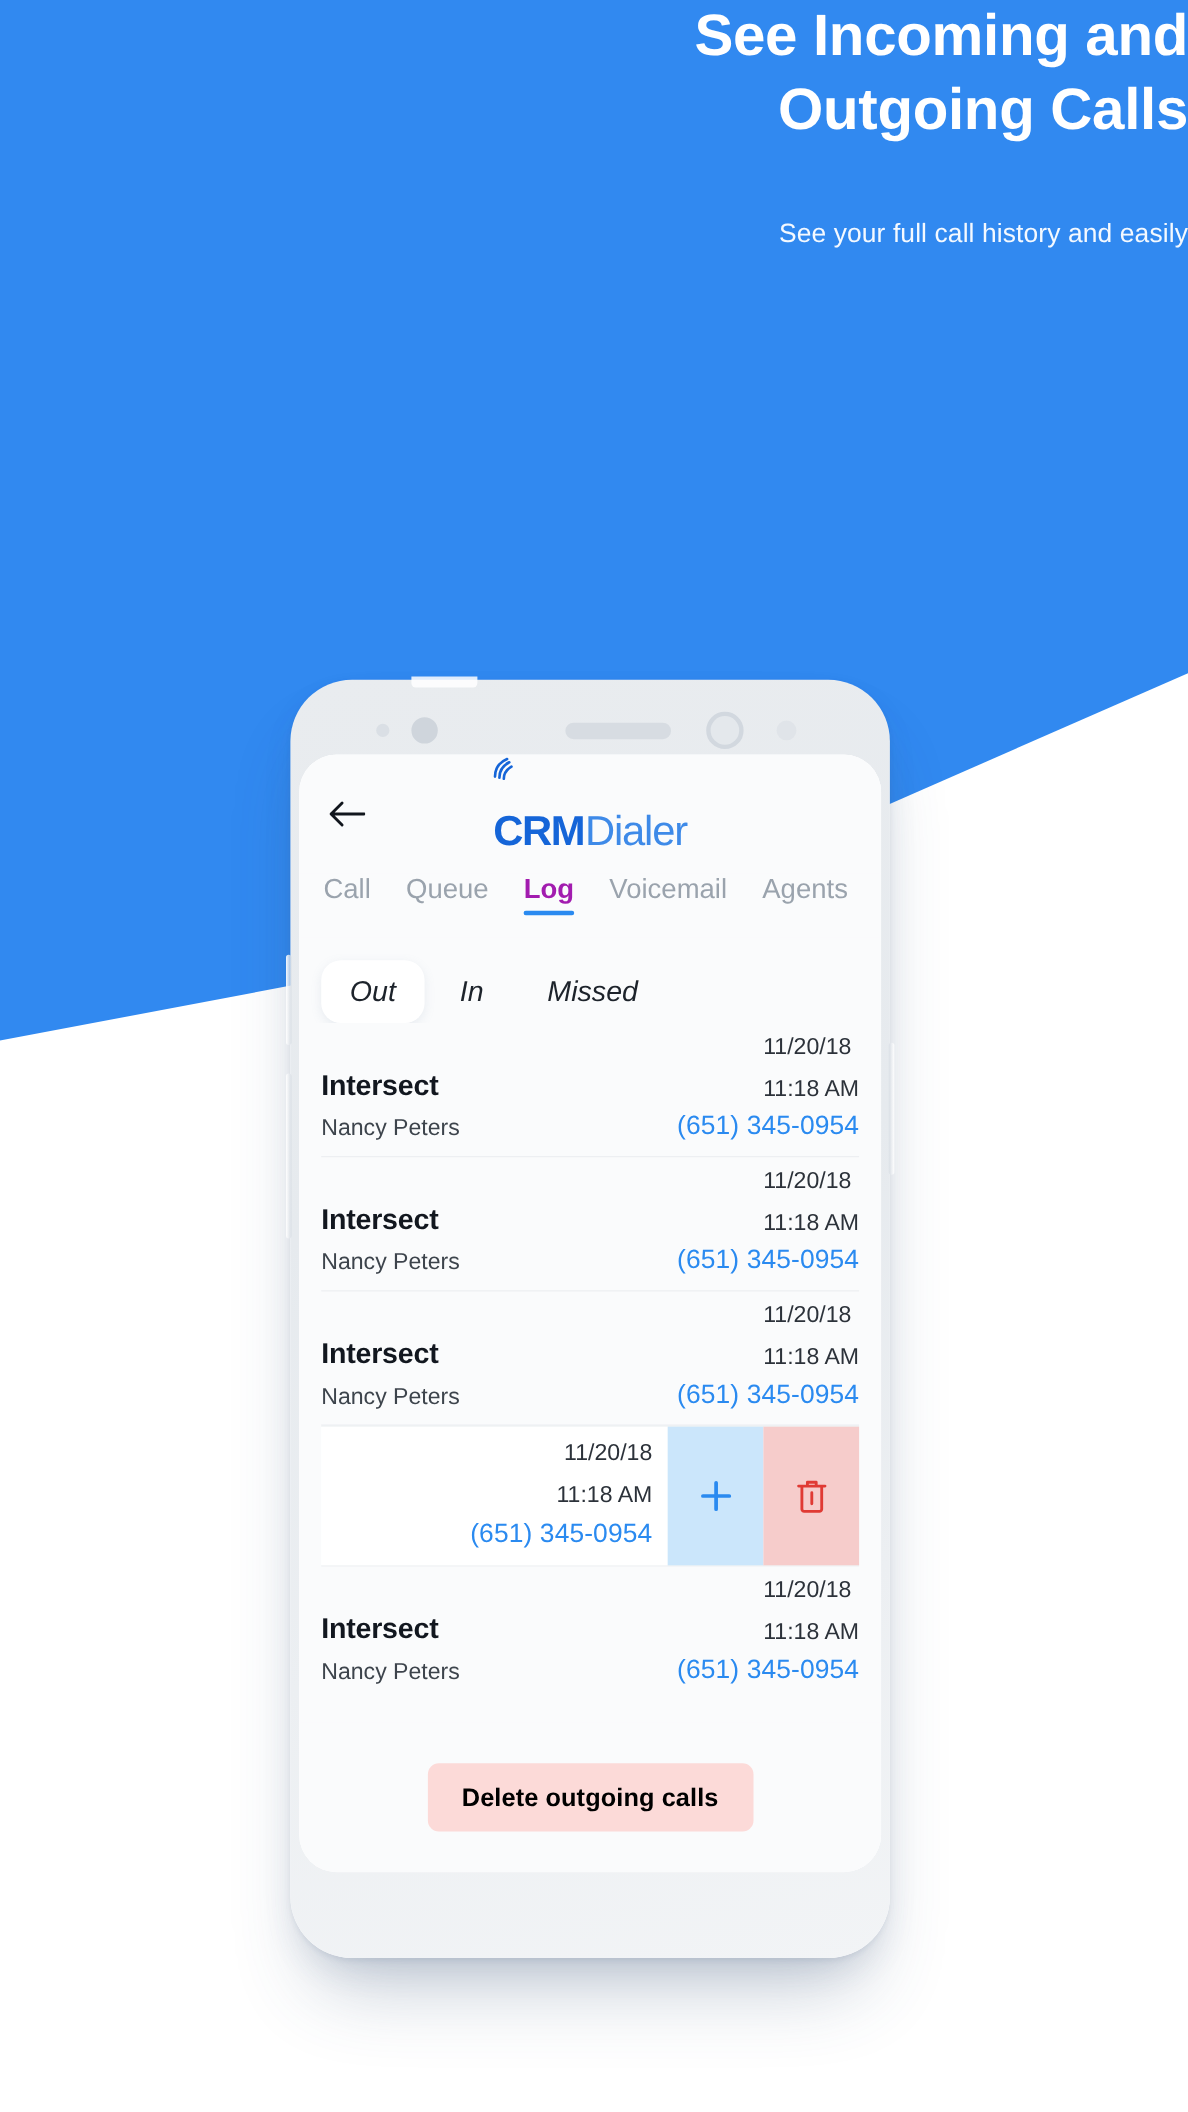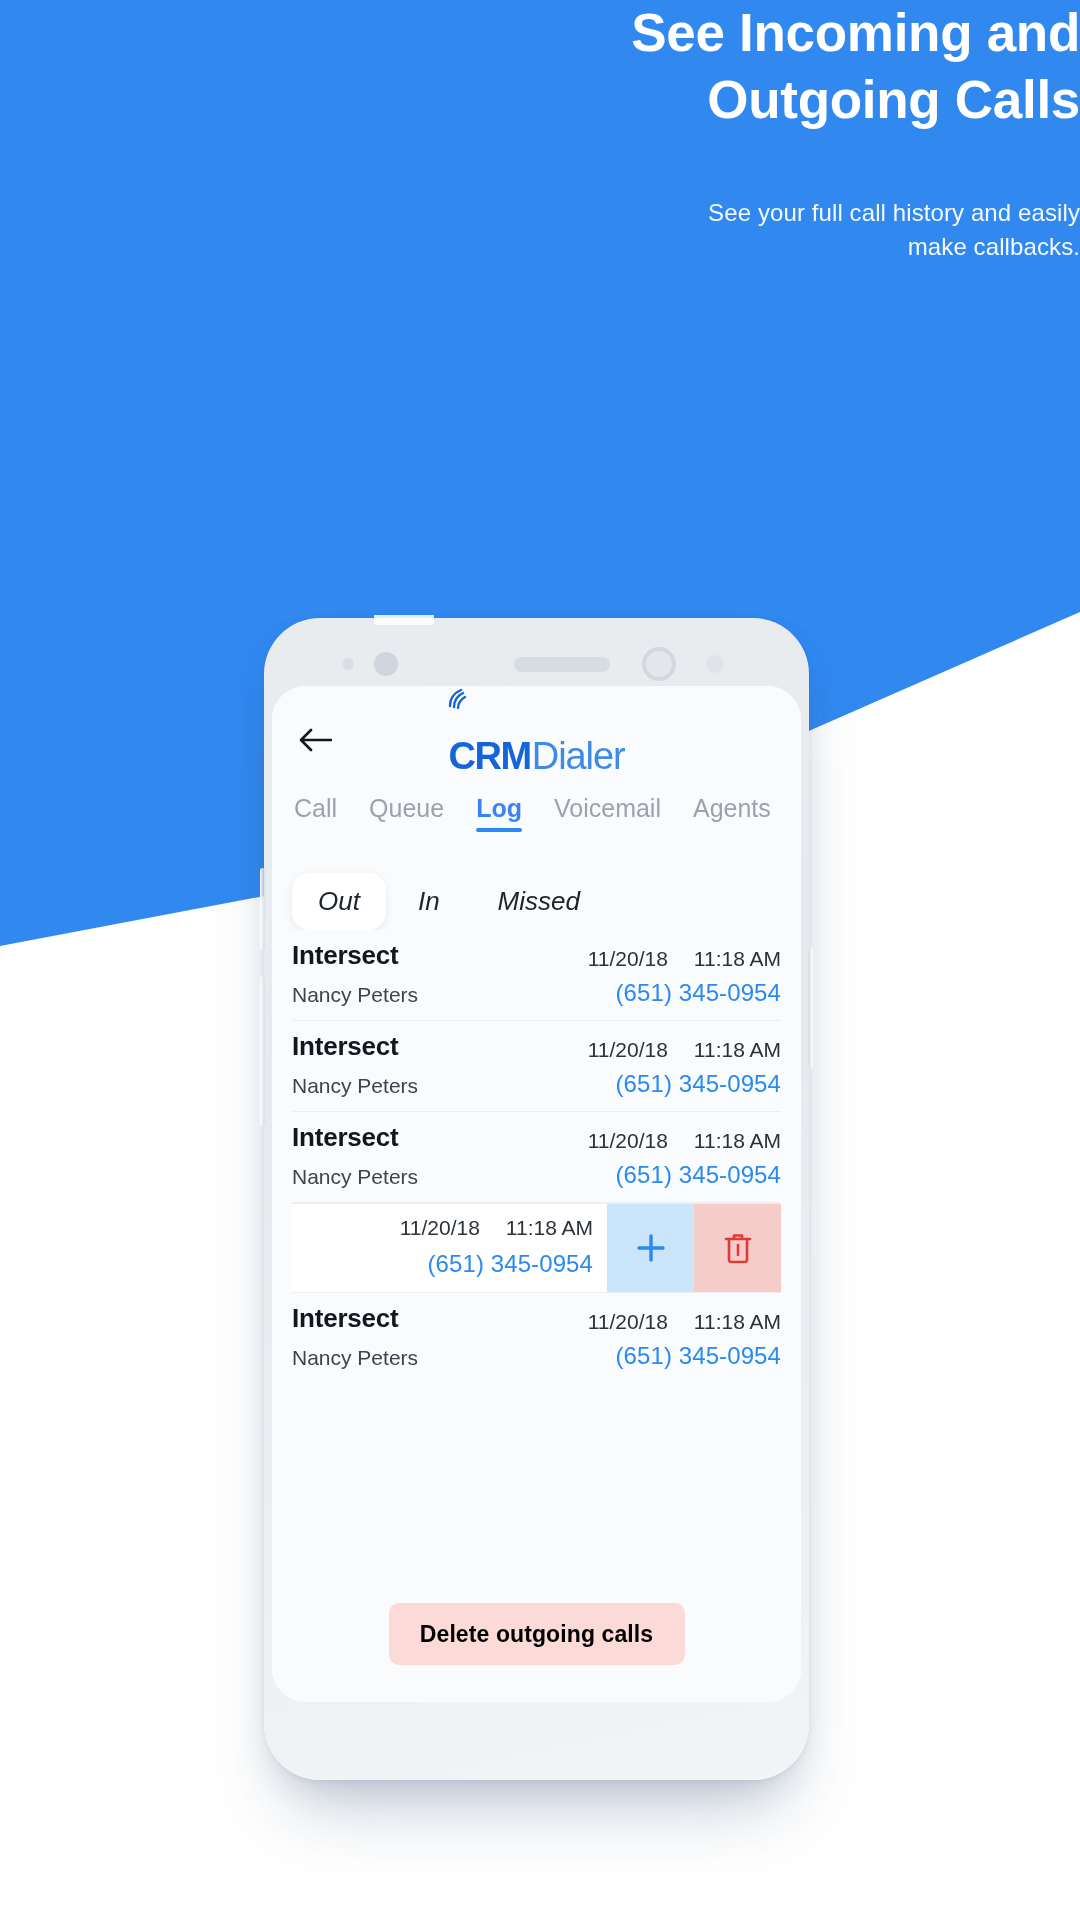--- a/index.html
+++ b/index.html
@@ -119,21 +119,21 @@
     padding-left:22px;
     gap:32px;
     white-space:nowrap;
     overflow:hidden;
     background:#fafbfc;
   }
   .tab {
     font-size:25px; color:#9aa3ad; font-weight:400;
     padding-bottom:9px; position:relative; flex:0 0 auto;
   }
-  .tab.active { color:#3b82f6; font-weight:700; }
+  .tab.active { color:#a21caf; font-weight:700; }
   .tab.active::after {
     content:""; position:absolute; left:0; right:0; bottom:0;
     height:4px; background:#2a8af0; border-radius:3px;
   }
 
   
   #segments {
     flex:0 0 78px; height:78px;
     display:flex; align-items:flex-end;
     padding-left:20px; gap:6px;
@@ -153,21 +153,21 @@
   #call-list { flex:1 1 auto; overflow:hidden; background:#fafbfc; }
   .log-row {
     position:relative;
     margin:0 20px;
     padding:10px 0 13px;
     border-bottom:1px solid #eceef1;
   }
   .log-row:last-of-type { border-bottom:none; }
   .row-line { display:flex; align-items:flex-end; justify-content:space-between; }
   .company { font-size:26px; font-weight:700; color:#12171f; letter-spacing:-.2px; }
-  .stamp   { font-size:21px; color:#2c323a; display:flex; gap:26px; }
+  .stamp   { font-size:21px; color:#2c323a; display:flex; gap:14px;flex-direction:column; }
   .contact { font-size:21px; color:#3d444c; }
   .phone-no{ font-size:24px; color:#2a8af0; letter-spacing:.1px; }
 
   
   .log-row.swiped {
     display:flex; align-items:stretch;
     margin:0 20px; padding:0;
     border-top:1px solid #eceef1;
     border-bottom:1px solid #eceef1;
   }
@@ -206,21 +206,20 @@
   <svg id="bg-svg" viewBox="0 0 1080 1920" preserveAspectRatio="none">
     <rect x="0" y="0" width="1080" height="1920" fill="#ffffff"></rect>
     <path d="M0,0 L1080,0 L1080,612 L560,840 L0,946 Z" fill="#3189F0"></path>
   </svg>
 </div>
 
 <div id="promo">
   <div class="hl">See Incoming and</div>
   <div class="hl">Outgoing Calls</div>
   <div class="sub">See your full call history and easily</div>
-  <div class="sub" style="margin-top:0">make callbacks.</div>
 </div>
 
 <div id="phone">
   <div id="phone-body"></div>
 
   <div class="side-btn" id="btn-left-1"></div>
   <div class="side-btn" id="btn-left-2"></div>
   <div class="side-btn" id="btn-right-1"></div>
 
   <div id="sensor-row">

